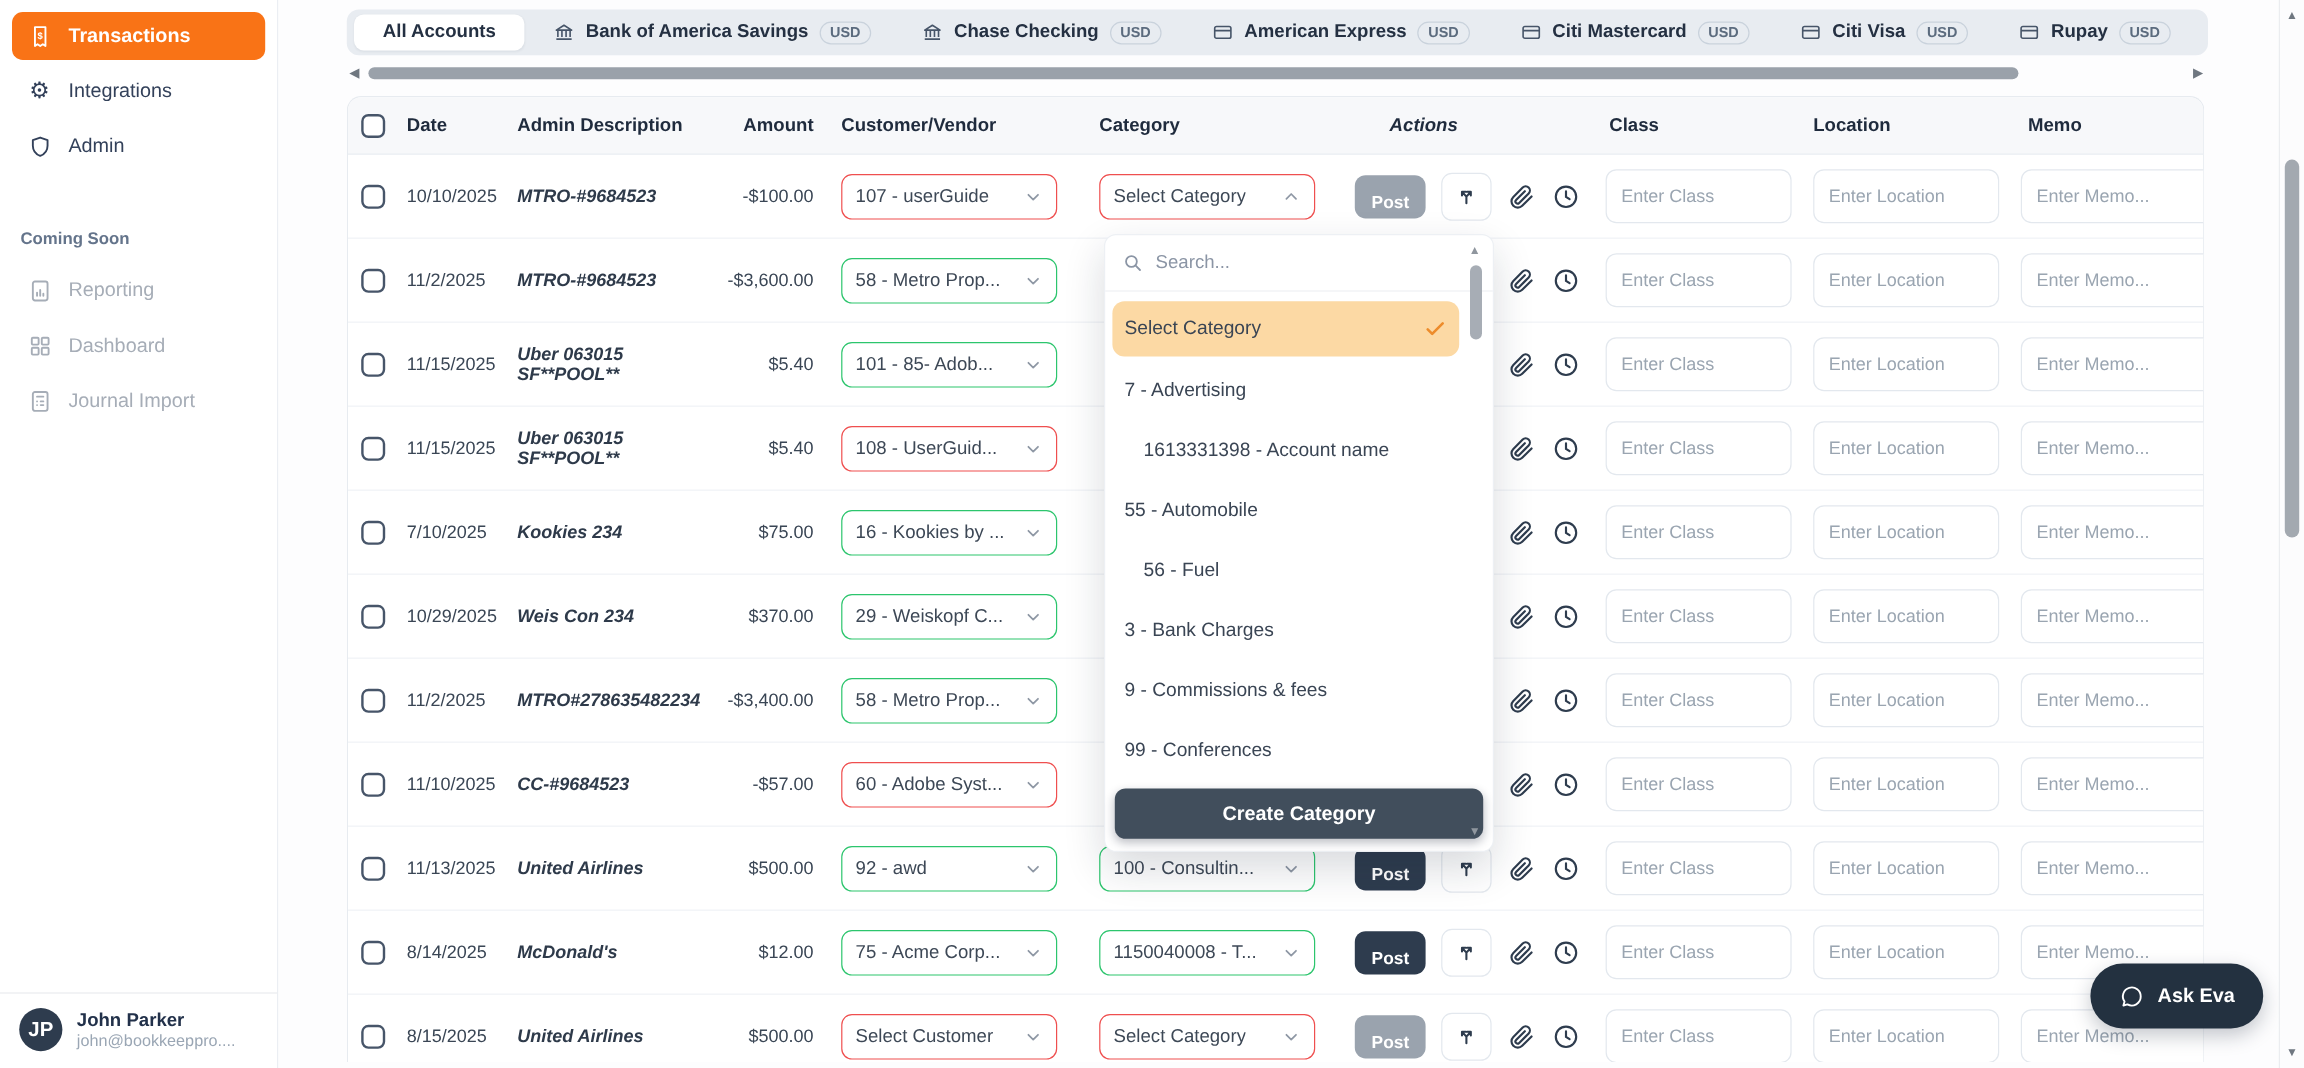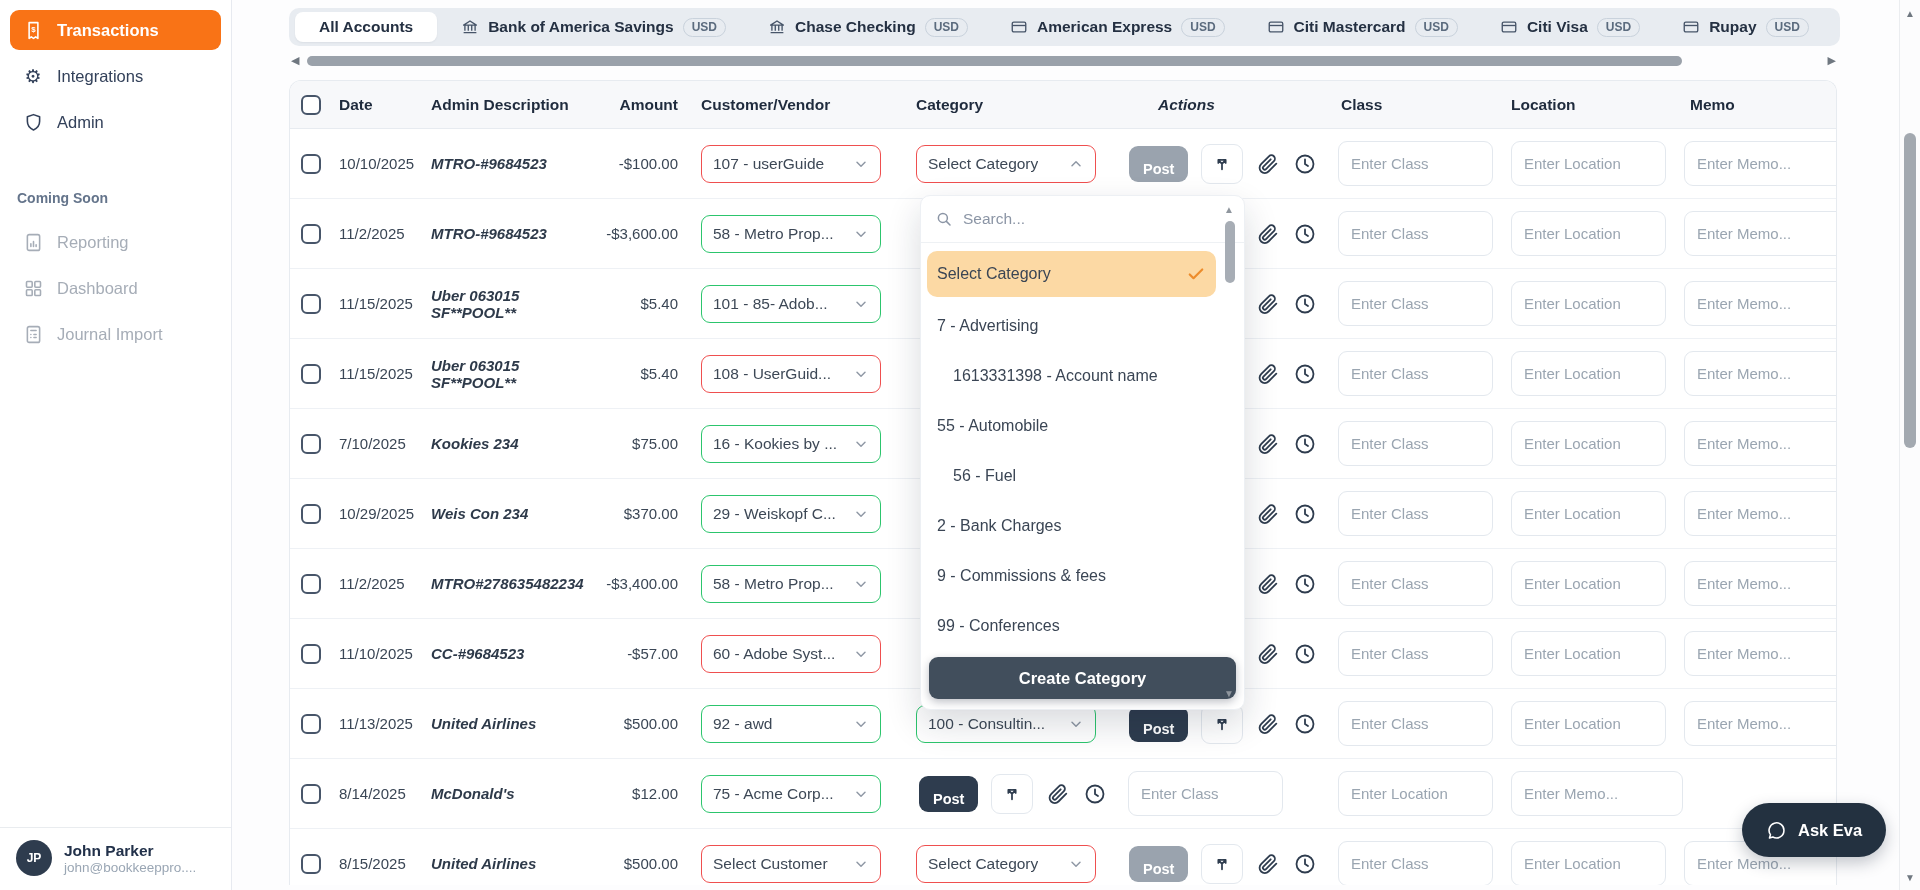--- a/index.html
+++ b/index.html
@@ -14,21 +14,21 @@
   .side-item .icon { width: 22px; height: 22px; display: inline-flex; align-items: center; justify-content: center; color: #33415a; }
   .side-item .icon svg { width: 21px; height: 21px; }
   .side-item.active { background: #f97316; color: #fff; font-weight: 700; }
   .side-item.active .icon { color: #fff; }
   .glyph-icon { font-size: 19px; line-height: 1; }
   .coming-soon { font-size: 14px; font-weight: 700; color: #64748b; margin: 42px 0 16px 7px; }
   .side-item.muted { color: #a6adb7; font-weight: 400; }
   .side-item.muted .icon { color: #a6adb7; }
   .side-spacer { flex: 1; }
   .user-box { border-top: 1px solid #e9ecef; margin: 0 -10px; padding: 12px 16px 14px 16px; display: flex; align-items: center; gap: 12px; }
-  .avatar { width: 36px; height: 36px; border-radius: 50%; background: #2e3c4e; color: #fff; font-size: 12px; font-weight: 700; display: flex; align-items: center; justify-content: center; }
+  .avatar { width: 36px; height: 36px; border-radius: 50%; background: #2e3c4e; color: #fff; font-size: 17px; font-weight: 700; display: flex; align-items: center; justify-content: center; }
   .user-name { font-size: 15.5px; font-weight: 700; color: #22314a; line-height: 1.25; }
   .user-email { font-size: 13.5px; color: #9aa6b4; }
 
   
   .main { position: relative; flex: 1; height: 100%; background: #fdfdfe; padding: 8px 0 0 57px; }
 
   
   .tabs { width: 1551px; height: 38px; background: #e8ecf1; border-radius: 10px; display: flex; align-items: center; padding: 4px 6px; gap: 6px; }
   .tab { display: flex; align-items: center; gap: 9px; padding: 0 18px; height: 30px; font-size: 15.5px; font-weight: 600; color: #243042; white-space: nowrap; cursor: pointer; }
   .tab .icon { width: 18px; height: 18px; color: #475569; display: inline-flex; }
@@ -727,20 +727,30 @@
             <div class="cell col-customer">
               <div class="select valid">
                 <span class="select-label">75 - Acme Corp...</span>
                 <span class="chev">
                   <svg viewBox="0 0 24 24" fill="none" stroke="currentColor" stroke-width="2.2" stroke-linecap="round" stroke-linejoin="round">
                     <path d="M6 9.5l6 6 6-6"></path>
                   </svg>
                 </span>
               </div>
             </div>
+            <div class="cell col-category">
+              <div class="select valid">
+                <span class="select-label">1150040008 - T...</span>
+                <span class="chev">
+                  <svg viewBox="0 0 24 24" fill="none" stroke="currentColor" stroke-width="2.2" stroke-linecap="round" stroke-linejoin="round">
+                    <path d="M6 9.5l6 6 6-6"></path>
+                  </svg>
+                </span>
+              </div>
+            </div>
             <div class="cell col-actions">
               <button class="post-btn">Post</button>
               <button class="split-btn">
                 <span><svg viewBox="0 0 24 24" fill="none" stroke="currentColor" stroke-width="1.9" stroke-linecap="round" stroke-linejoin="round">
                     <path d="M12 20v-6M12 14L8 9.6M12 14l4-4.4M8 9.6V13M8 9.6h3.4M16 9.6V13M16 9.6h-3.4"></path>
                   </svg></span>
               </button>
               <span class="action-icon">
                 <svg viewBox="0 0 24 24" fill="none" stroke="currentColor" stroke-width="1.8" stroke-linecap="round">
                   <path d="M20.3 11.7l-7.8 7.8a5.2 5.2 0 0 1-7.4-7.4l7.8-7.8a3.5 3.5 0 0 1 5 4.9l-7.9 7.9a1.8 1.8 0 0 1-2.6-2.5l7.3-7.3"></path>
@@ -847,21 +857,21 @@
           <div class="dd-option dd-indent">
             <span>1613331398 - Account name</span>
           </div>
           <div class="dd-option">
             <span>55 - Automobile</span>
           </div>
           <div class="dd-option dd-indent">
             <span>56 - Fuel</span>
           </div>
           <div class="dd-option">
-            <span>2 - Bank Charges</span>
+            <span>3 - Bank Charges</span>
           </div>
           <div class="dd-option">
             <span>9 - Commissions &amp; fees</span>
           </div>
           <div class="dd-option">
             <span>99 - Conferences</span>
           </div>
         </div>
       <button class="dd-create">Create Category</button>
       <div class="dd-scrollbar">

